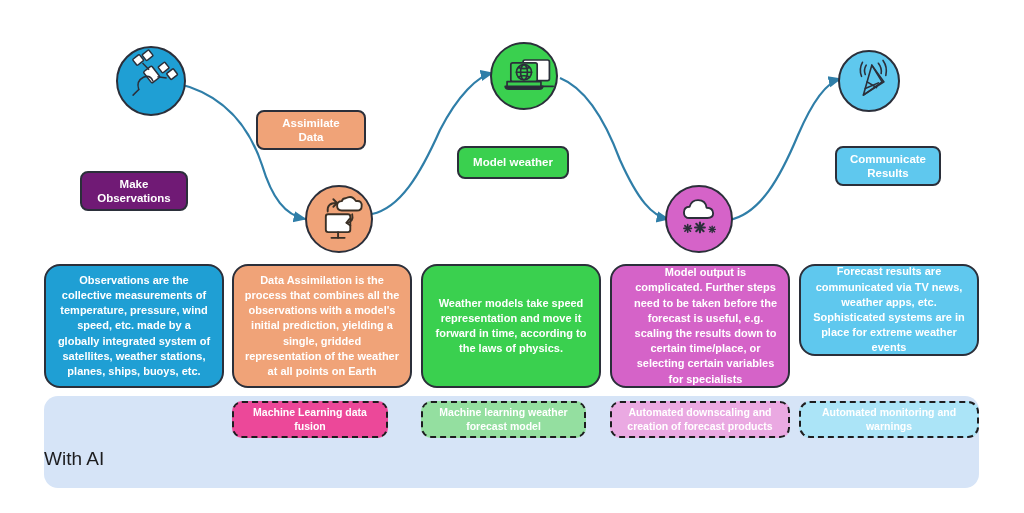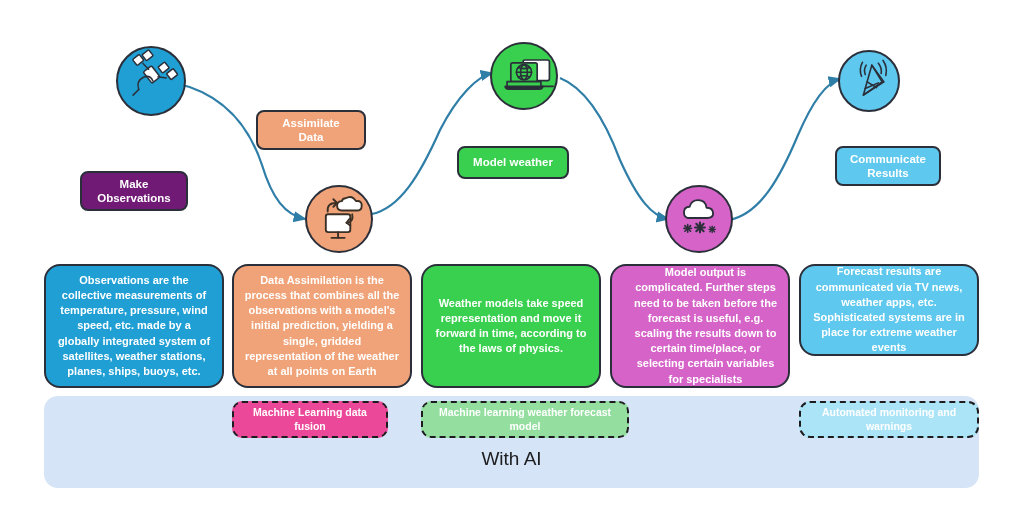--- a/index.html
+++ b/index.html
@@ -55,21 +55,20 @@
   #ai-band {
     position: absolute;
     background: #d6e4f7;
     border-radius: 14px;
   }
   #ai-band-label {
     position: absolute;
     font-size: 19px;
     color: #1d1d1f;
     font-weight: 400;
-    text-align: center;
     width: 100%;
   }
   .ai-chip {
     position: absolute;
     border: 2.5px dashed #1d1d1f;
     border-radius: 10px;
     color: #ffffff;
     font-weight: 700;
     font-size: 10.5px;
     line-height: 1.3;
@@ -226,20 +225,23 @@
     <span>Forecast results are communicated via TV news, weather apps, etc. Sophisticated systems are in place for extreme weather events</span>
   </div>
 
   <div id="ai-band" style="left:44px; top:396px; width:935px; height:92px;">
     <div id="ai-band-label" style="top:52px;">With AI</div>
   </div>
 
   <div class="ai-chip" style="left:232px; top:401px; width:156px; height:37px; background:#ec4899;">
     <span>Machine Learning data fusion</span>
   </div>
-  <div class="ai-chip" style="left:421px; top:401px; width:208px; height:37px; background:#94dfa0;">
+  <div class="ai-chip" style="left:421px; top:401px; width:165px; height:37px; background:#94dfa0;">
     <span>Machine learning weather forecast model</span>
+  </div>
+  <div class="ai-chip" style="left:610px; top:401px; width:180px; height:37px; background:#eaa9e2;">
+    <span>Automated downscaling and creation of forecast products</span>
   </div>
   <div class="ai-chip" style="left:799px; top:401px; width:180px; height:37px; background:#abe4f7;border-radius:11px;">
     <span>Automated monitoring and warnings</span>
   </div>
 
 </div>
 
 </body></html>

